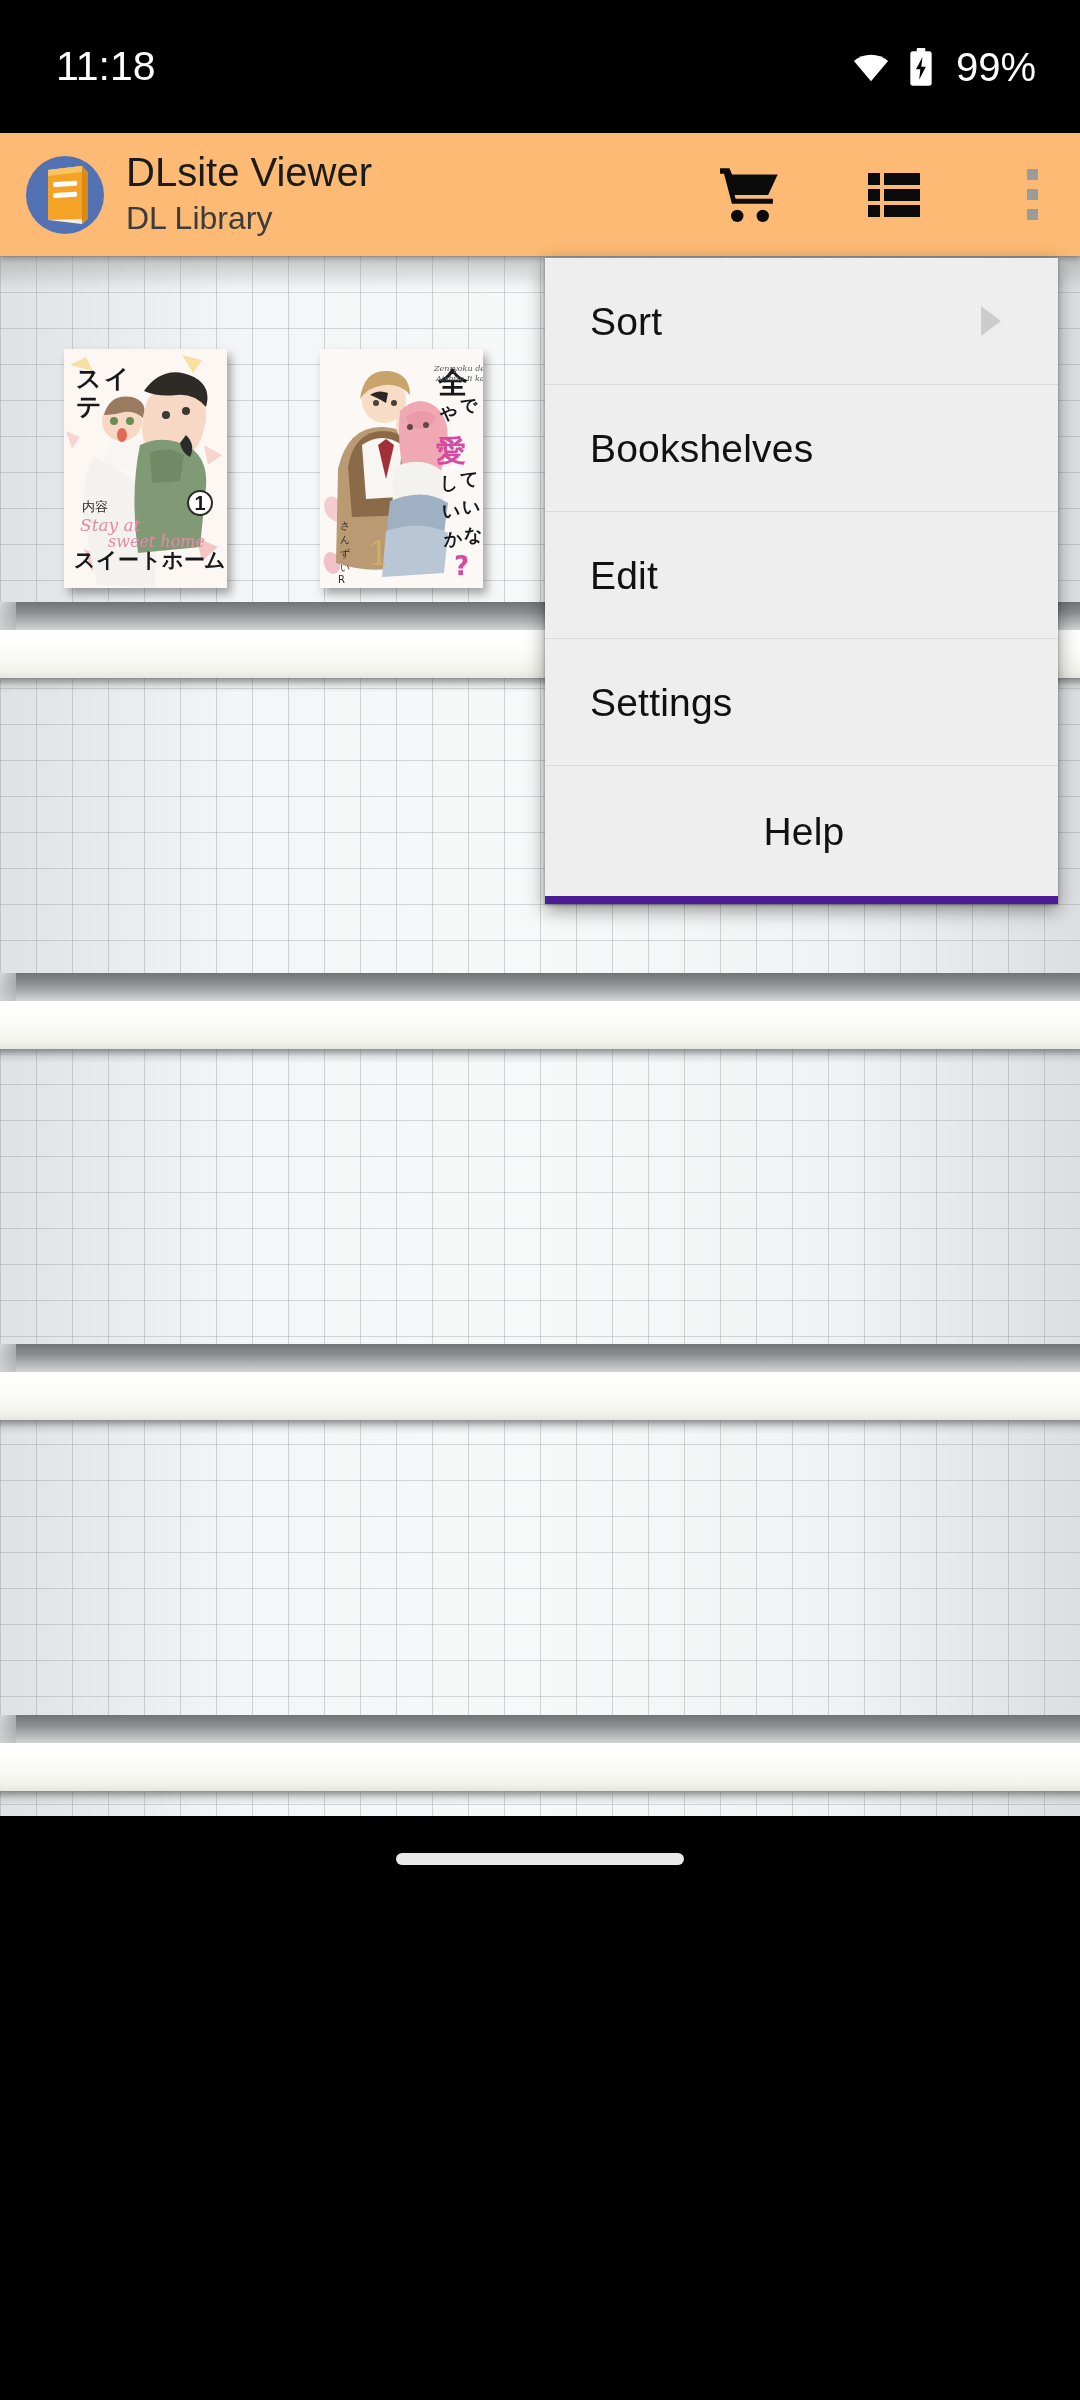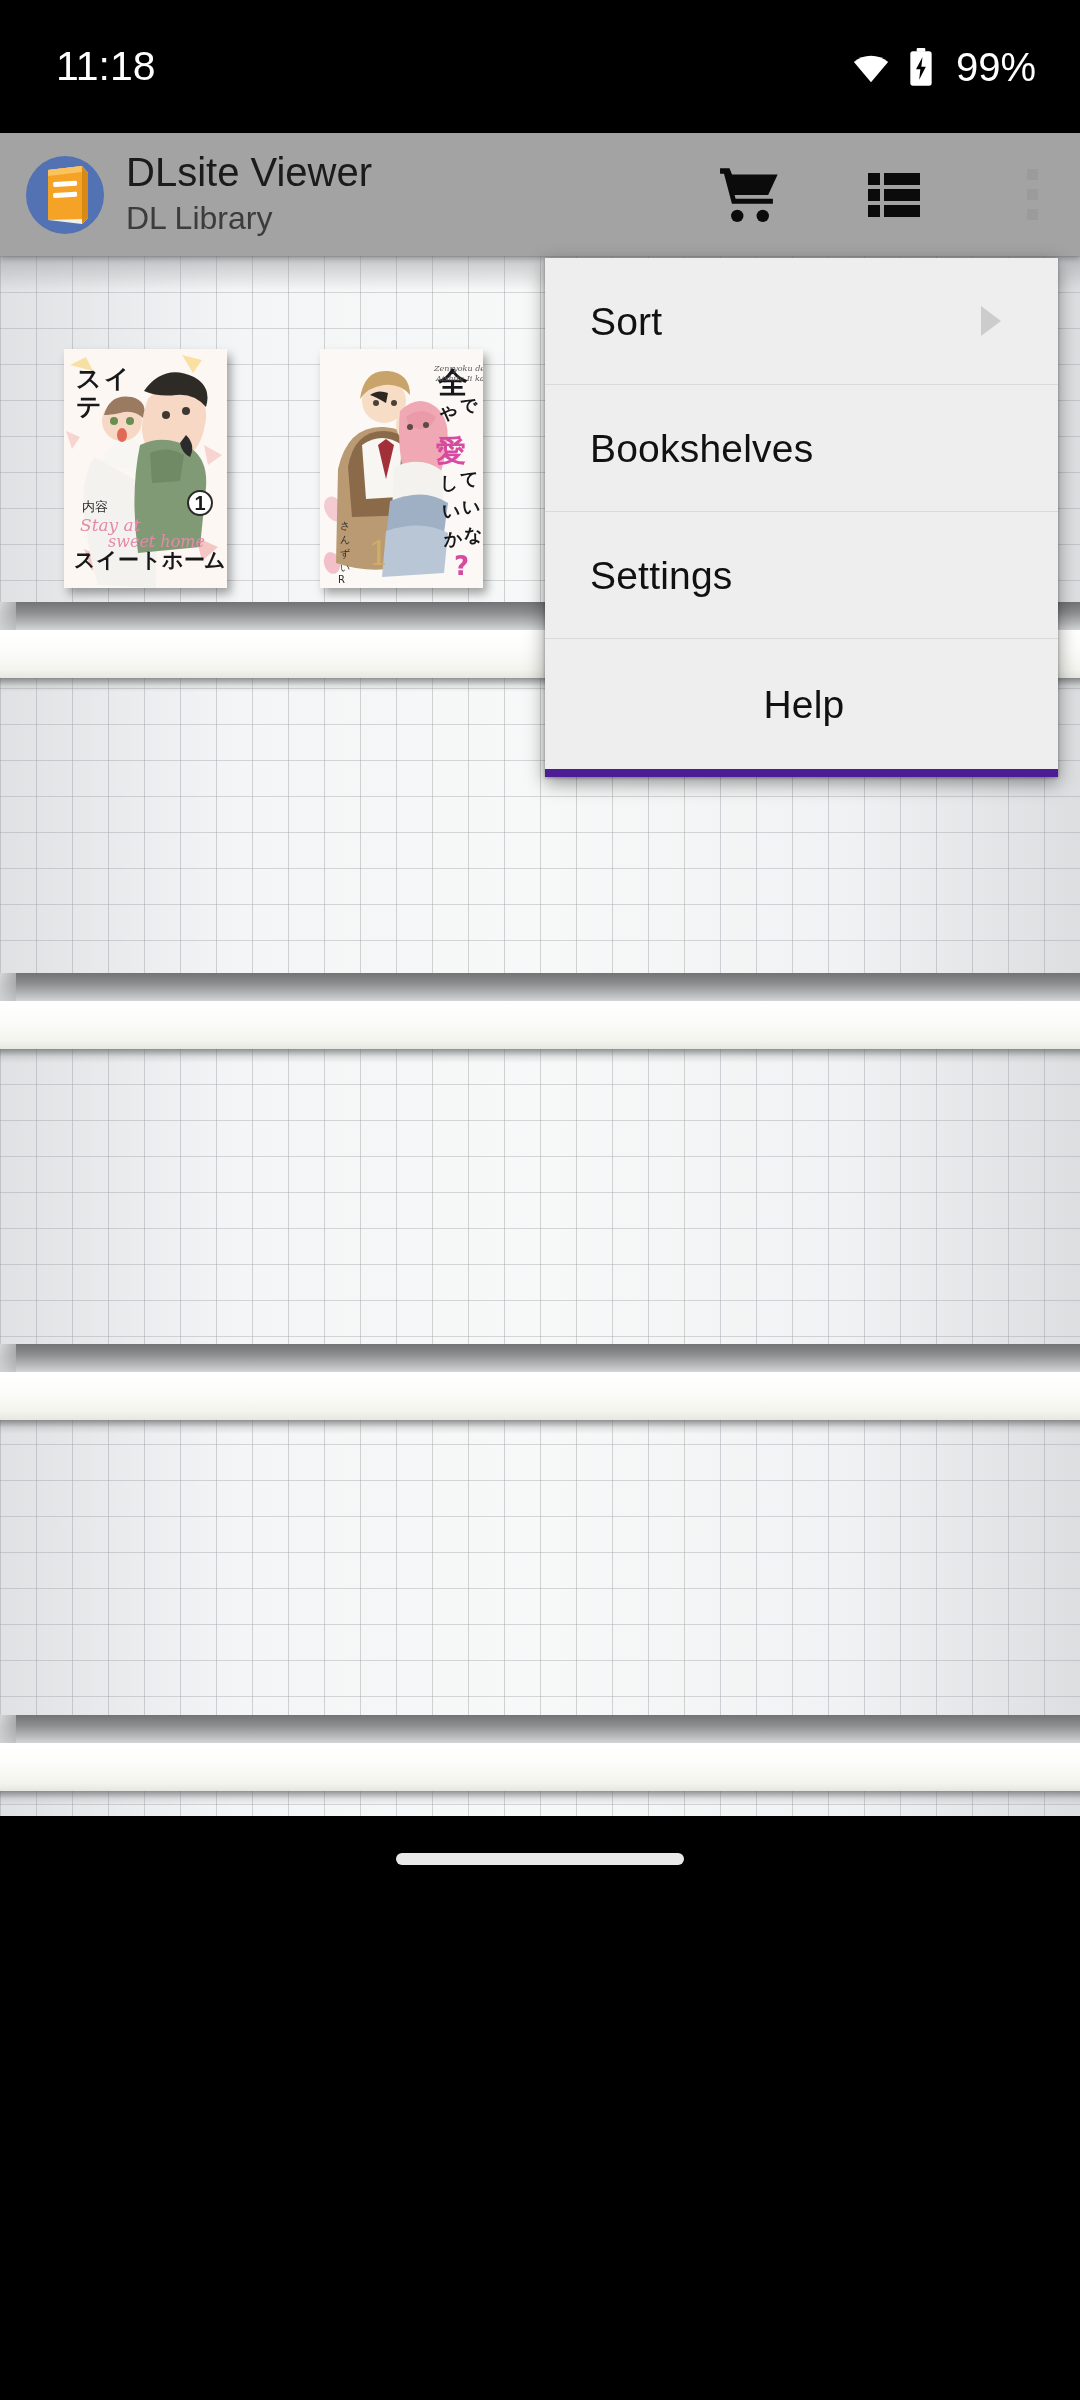--- a/index.html
+++ b/index.html
@@ -34,40 +34,40 @@
   }
   #status-clock {
     color: #ffffff;
     font-size: 41px;
     font-weight: 500;
     letter-spacing: 0px;
     line-height: 1;
   }
   #status-right {
     display: flex;
-    align-items: flex-end;
+    align-items: center;
     gap: 16px;
   }
   .wifi-icon { width: 38px; height: 38px; display: block; }
   .battery-icon { width: 30px; height: 40px; display: block; }
   #battery-pct {
     color: #ffffff;
     font-size: 40px;
     font-weight: 500;
     margin-left: 4px;
     line-height: 1;
   }
 
   
   #app-bar {
     position: absolute;
     top: 133px; left: 0;
     width: 1080px;
     height: 123px;
-    background: #a3a3a3;
+    background: #fdba74;
     display: flex;
     align-items: center;
     padding-left: 26px;
     padding-right: 0px;
     box-shadow: 0 2px 6px rgba(0,0,0,0.28);
     z-index: 5;
   }
   #app-icon-wrap {
     width: 78px; height: 78px;
     flex: 0 0 78px;
@@ -460,20 +460,23 @@
 
     <div class="menu-item">
       <span class="menu-label">Sort</span>
       <span class="submenu-arrow"></span>
     </div>
 
     <div class="menu-item">
       <span class="menu-label">Bookshelves</span>
     </div>
 
+    <div class="menu-item">
+      <span class="menu-label">Edit</span>
+    </div>
 
     <div class="menu-item">
       <span class="menu-label">Settings</span>
     </div>
 
 
 
     <div class="menu-item">
       <span class="menu-label">Help</span>
     </div>

